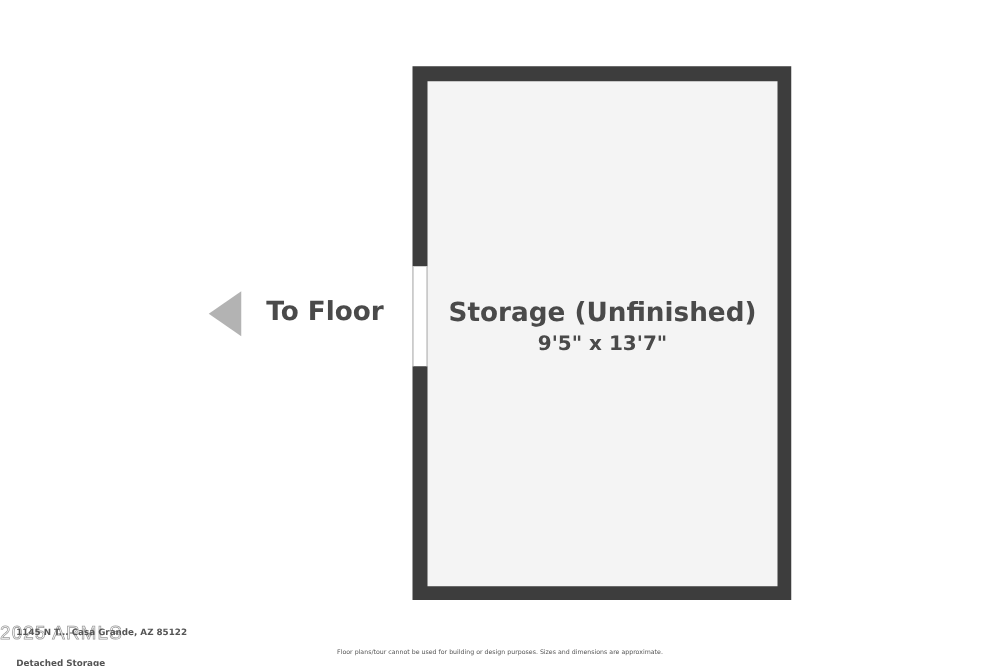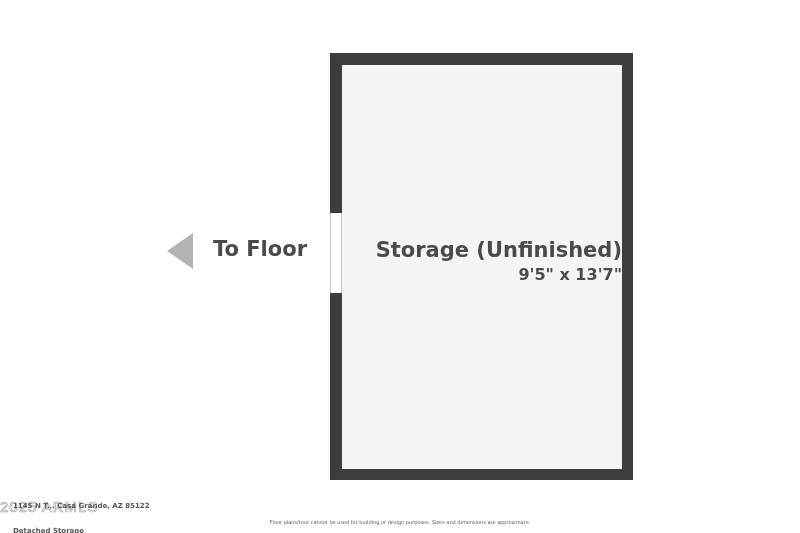--- a/index.html
+++ b/index.html
@@ -14,21 +14,21 @@
     }
     .room-inner {
       position: absolute; left: 12px; top: 12px; right: 11px; bottom: 11px;
       background: #f4f4f4;
     }
     .door {
       position: absolute; left: 330px; top: 213px; width: 12px; height: 80px;
       background: #ffffff; border-left: 1px solid #c8c8c8; border-right: 1px solid #c8c8c8; box-sizing: border-box;
     }
     .room-label {
-      position: absolute; left: 342px; top: 236px; width: 280px; text-align: right;
+      position: absolute; left: 342px; top: 236px; width: 280px; text-align: center;
       color: #4a4a4a; font-weight: bold;
     }
     .room-name { font-size: 21px; line-height: 28px; display: block; }
     .room-dims { font-size: 16px; line-height: 22px; display: block; }
     .arrow {
       position: absolute; left: 167px; top: 233px; width: 0; height: 0;
       border-top: 18px solid transparent; border-bottom: 18px solid transparent;
       border-right: 26px solid #b3b3b3;
     }
     .to-home {

